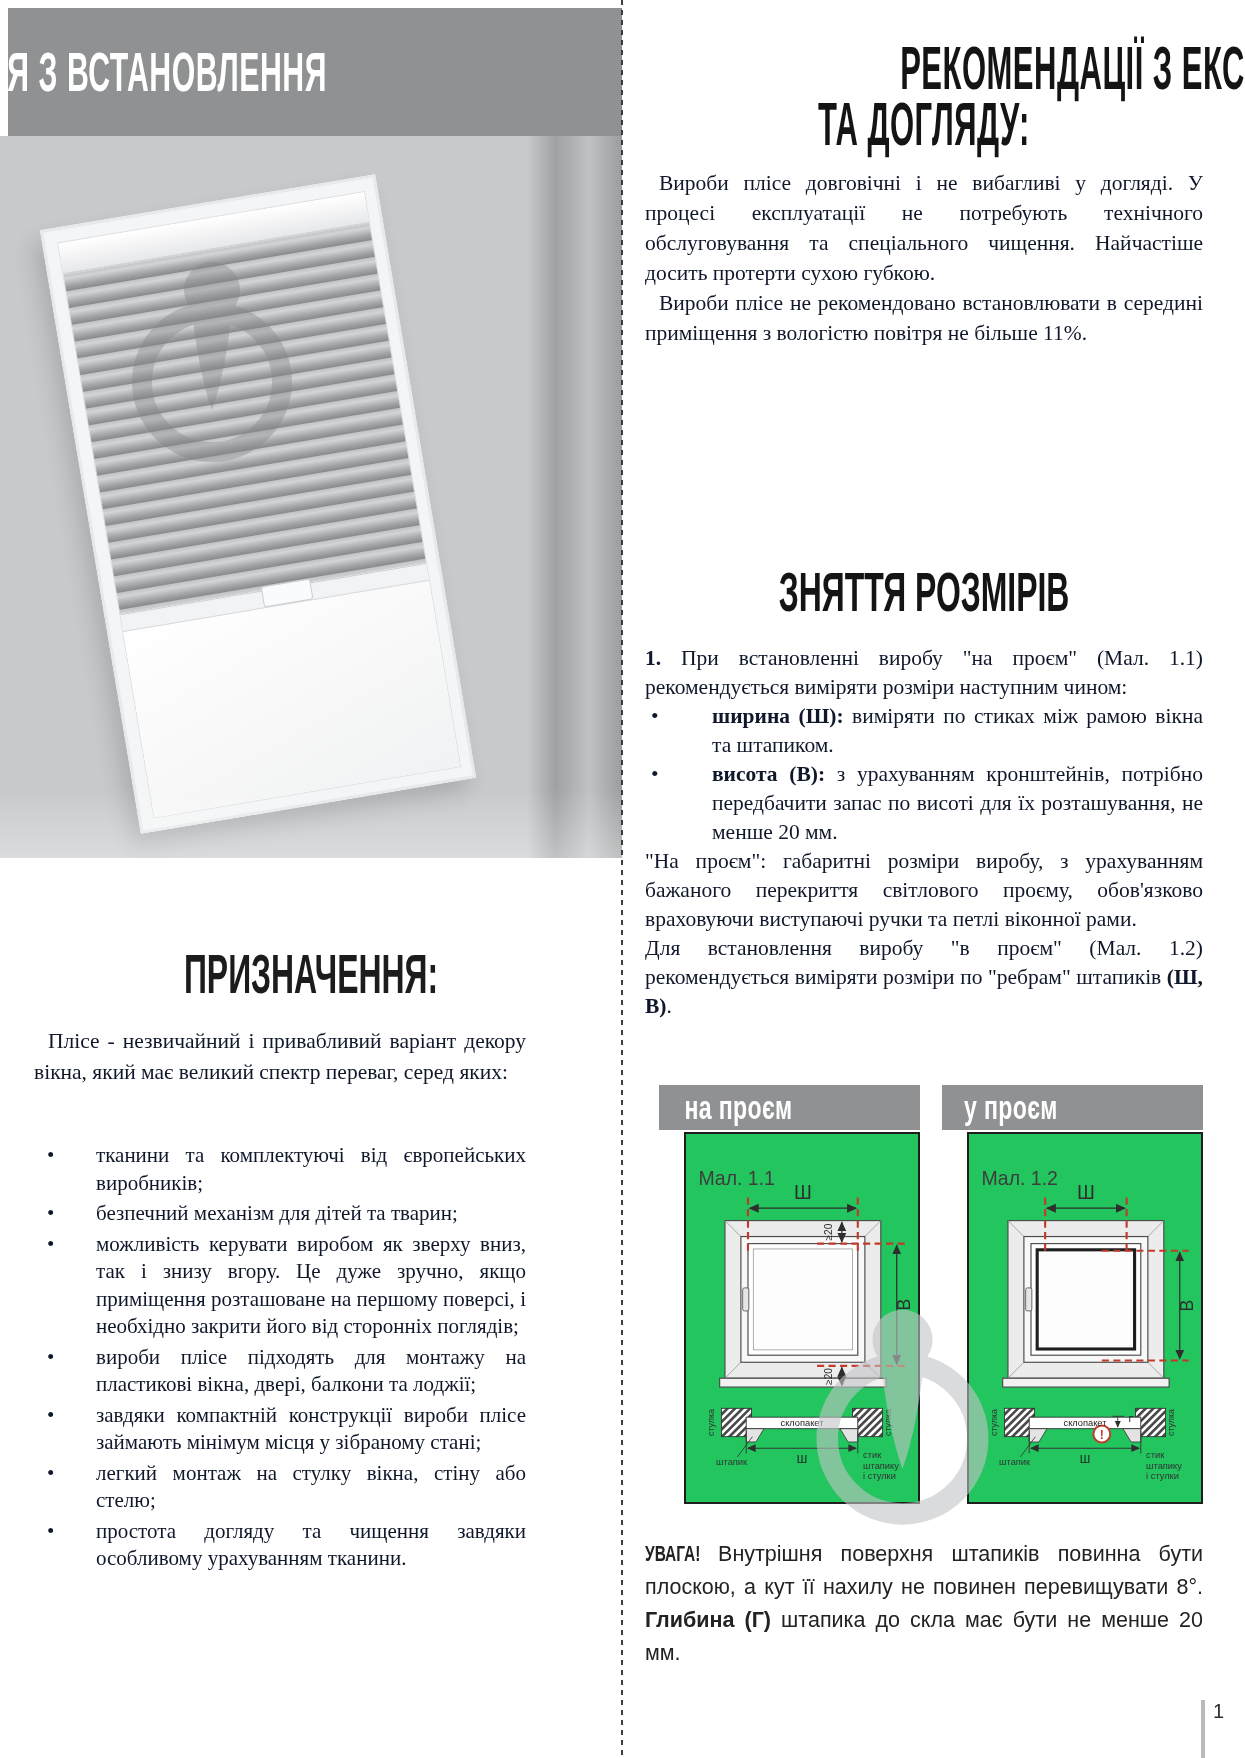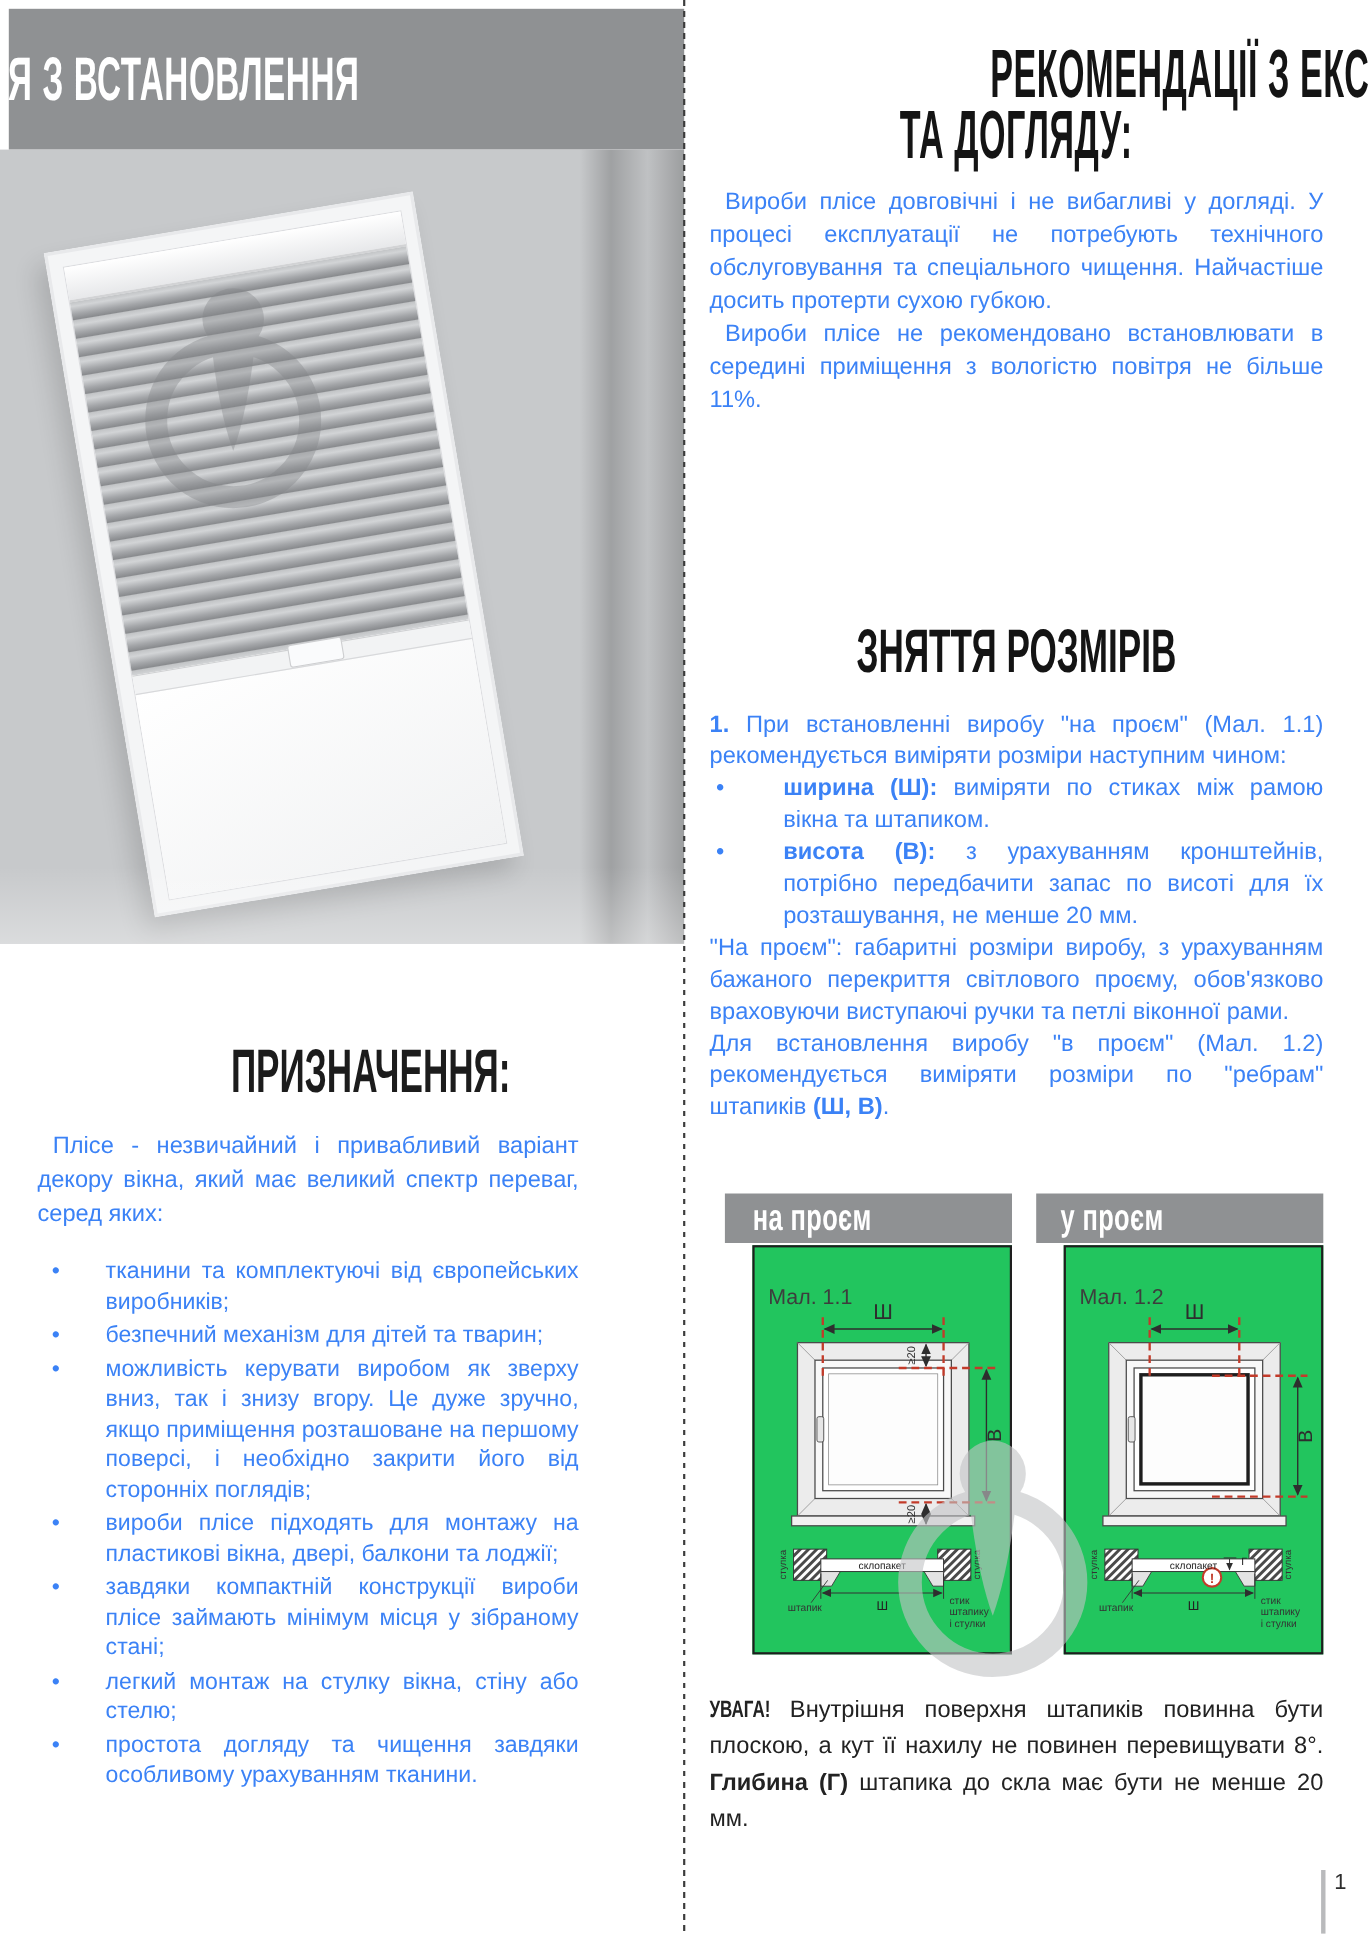--- a/index.html
+++ b/index.html
@@ -1,21 +1,21 @@
 <!DOCTYPE html>
 <html><head>
 <meta charset="utf-8">
 <style>
   html,body{margin:0;padding:0;background:#fff;}
   body{width:1245px;height:1758px;position:relative;font-family:"Liberation Sans",sans-serif;color:#222;overflow:hidden;}
   .page{position:absolute;inset:0;}
 
   
   .cond{display:inline-block;font-weight:700;white-space:nowrap;}
-  .body-text{font-size:21.5px;line-height:30px;text-align:justify;color:#3b82f6;}
+  .body-text{font-size:21.5px;line-height:30px;text-align:justify;color:#0f172a;font-family:Liberation Serif, serif;}
   p{margin:0;}
 
   
   .header-bar{position:absolute;left:8px;top:8px;width:614px;height:128px;background:#8f9193;
     display:flex;flex-direction:row;justify-content:center;align-items:center;text-align:center;}
   .header-bar .cond{font-size:56px;line-height:52px;letter-spacing:1px;color:#fff;transform:scaleX(0.54);}
 
   .photo{position:absolute;left:0;top:136px;width:622px;height:722px;overflow:hidden;
     background:linear-gradient(100deg,#d4d5d7 0%,#cacccе 35%,#c6c8ca 55%,#b2b4b6 82%,#a9abad 100%);
     background-color:#c7c9cb;}
@@ -30,21 +30,21 @@
   .cassette{height:30px;background:linear-gradient(#ffffff,#e7e8ea);border-bottom:2px solid #d2d3d5;}
   .blind{height:344px;background:repeating-linear-gradient(to bottom,#c2c4c6 0px,#d2d4d6 4px,#a4a6a9 11px,#898b8e 16px,#c2c4c6 17px);}
   .rail{height:16px;background:#f2f3f4;border-top:1px solid #cfd0d2;border-bottom:1px solid #d8d9db;position:relative;}
   .handle{position:absolute;left:46%;top:-5px;width:48px;height:19px;background:#fafbfc;border:1px solid #cdced0;border-radius:3px;}
   .glass{flex:1;background:linear-gradient(160deg,#ffffff 0%,#f1f2f3 100%);}
 
   .wm{position:absolute;pointer-events:none;}
   .wm-left{left:112px;top:108px;width:200px;height:232px;color:#838588;opacity:0.38;z-index:2;}
   .wm-right{left:795px;top:1290px;width:215px;height:250px;color:#c3c4c6;opacity:0.6;z-index:4;}
 
-  .purpose-h{position:absolute;left:0;top:948px;width:560px;text-align:right;}
+  .purpose-h{position:absolute;left:0;top:948px;width:560px;text-align:center;padding-left:31px;}
   .purpose-h .cond{font-size:56px;line-height:52px;color:#1c1c1c;transform:scaleX(0.57);}
   .purpose-intro{position:absolute;left:34px;top:1026px;width:492px;line-height:31px;text-indent:14px;}
   .purpose-list{position:absolute;left:34px;top:1142px;width:492px;margin:0;padding:0;line-height:27.5px;font-size:21px;}
   .purpose-list li{list-style:none;position:relative;padding-left:62px;text-align:justify;margin:0 0 3px 0;}
   .purpose-list li::before{content:"•";position:absolute;left:13px;top:0;}
 
   
   .divider{position:absolute;left:621px;top:0;width:2px;height:1758px;z-index:10;
     background:repeating-linear-gradient(to bottom,#3c3c3c 0 5px,transparent 5px 10px);}
 

